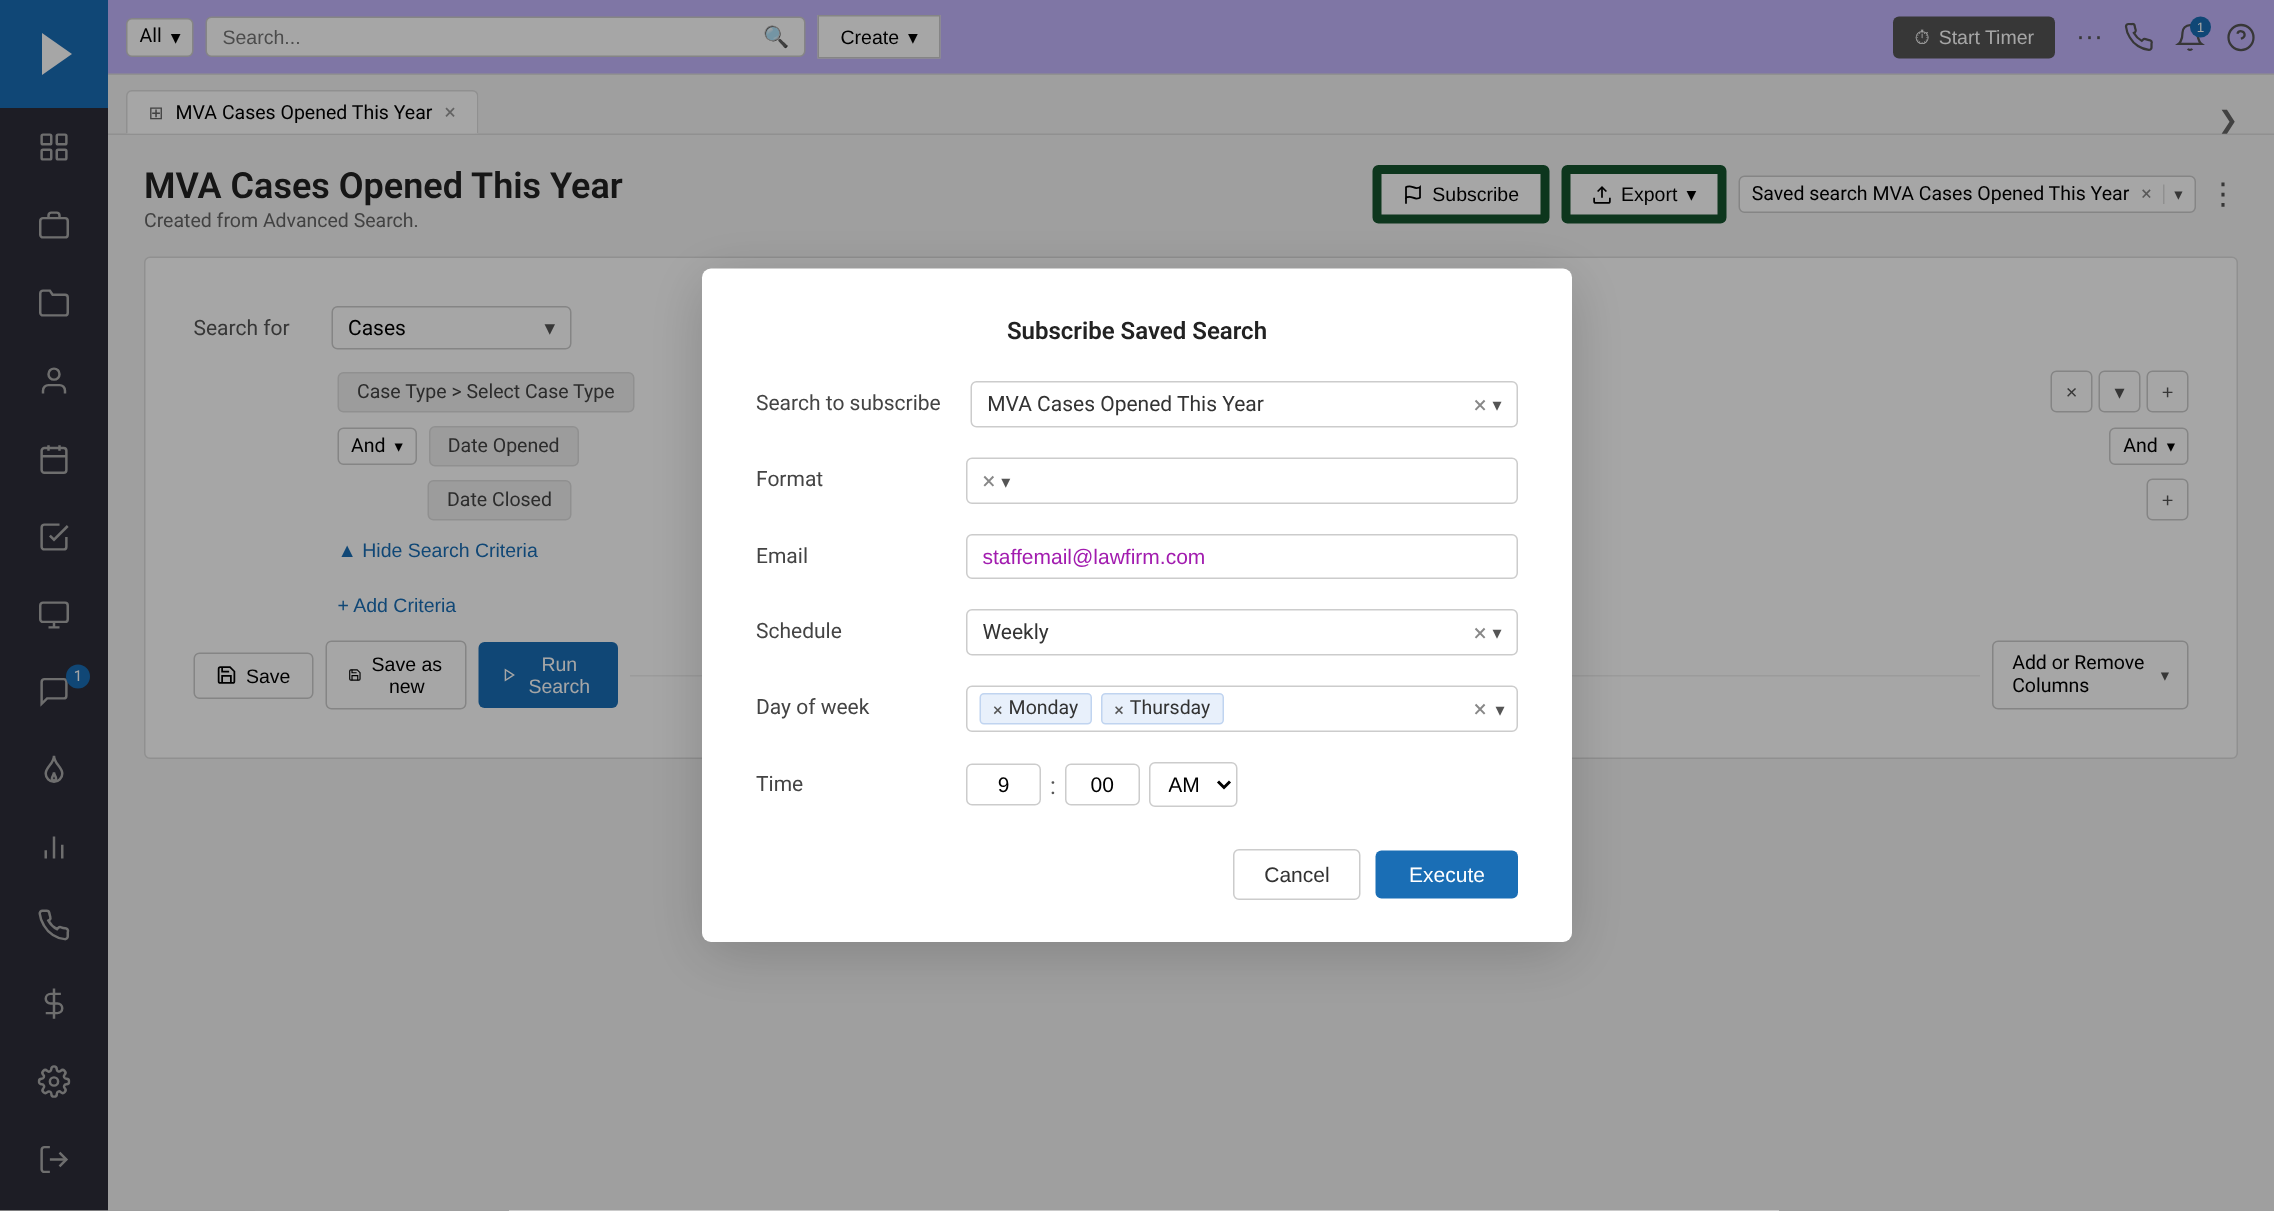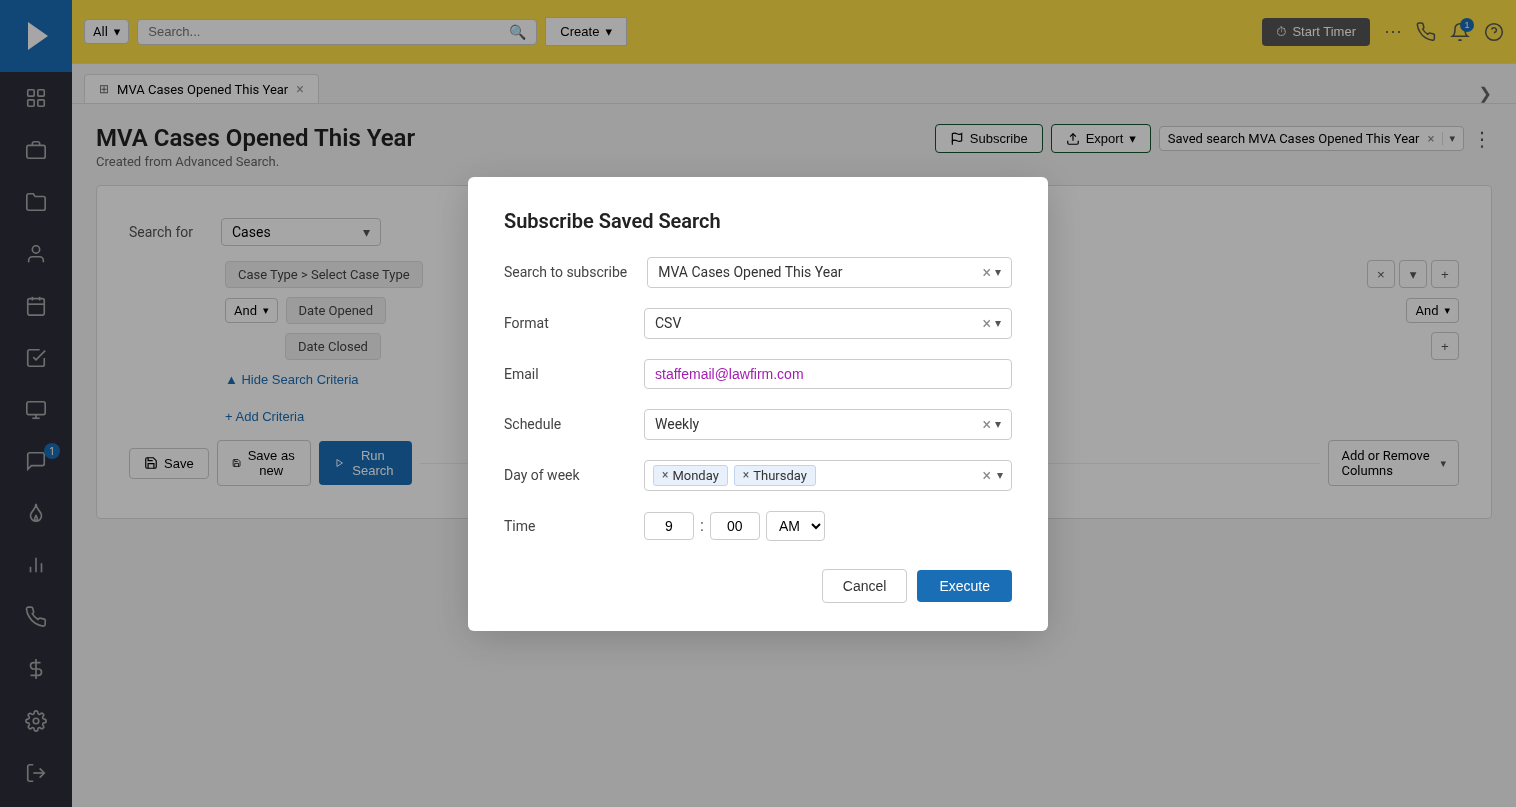--- a/index.html
+++ b/index.html
@@ -66,22 +66,22 @@
     
     .main-area {
       flex: 1;
       display: flex;
       flex-direction: column;
       overflow: hidden;
     }
 
     
     .topbar {
-      height: 64px;
-      background: #fde047;
+      height: 50px;
+      background: #c4b5fd;
       display: flex;
       align-items: center;
       padding: 0 12px;
       gap: 8px;
       border-bottom: 1px solid #ddd;
       flex-shrink: 0;
     }
     .topbar-filter-select {
       display: flex;
       align-items: center;
@@ -202,21 +202,21 @@
       margin-bottom: 16px;
     }
     .page-title { font-size: 24px; font-weight: 600; color: #222; }
     .page-subtitle { font-size: 13px; color: #666; margin-top: 2px; }
     .page-header-actions { display: flex; align-items: center; gap: 8px; }
     .subscribe-btn, .export-btn {
       display: flex;
       align-items: center;
       gap: 6px;
       padding: 6px 14px;
-      border: 1px solid #14532d;
+      border: 6px solid #14532d;
       border-radius: 4px;
       background: white;
       cursor: pointer;
       font-size: 13px;
     }
     .saved-search-bar {
       display: flex;
       align-items: center;
       border: 1px solid #ccc;
       border-radius: 4px;
@@ -354,24 +354,25 @@
     
     .modal {
       background: white;
       border-radius: 6px;
       width: 580px;
       padding: 32px 36px 28px;
       box-shadow: 0 8px 40px rgba(0,0,0,0.18);
       position: relative;
     }
     .modal-title {
-      font-size: 20px;
+      font-size: 16px;
       font-weight: 600;
       color: #222;
       margin-bottom: 24px;
+      text-align: center;
     }
     .form-row {
       display: flex;
       align-items: flex-start;
       margin-bottom: 20px;
       gap: 20px;
     }
     .form-label {
       min-width: 120px;
       font-size: 14px;
@@ -771,21 +772,20 @@
         <div class="form-control-actions">
           <span class="form-control-clear">×</span>
           <span class="form-control-dropdown">▾</span>
         </div>
       </div>
     </div>
 
     <div class="form-row">
       <div class="form-label">Format</div>
       <div class="form-control">
-        <span class="form-control-text">CSV</span>
         <div class="form-control-actions">
           <span class="form-control-clear">×</span>
           <span class="form-control-dropdown">▾</span>
         </div>
       </div>
     </div>
 
     <div class="form-row">
       <div class="form-label">Email</div>
       <input class="form-input" type="text" value="staffemail@lawfirm.com" style="">

